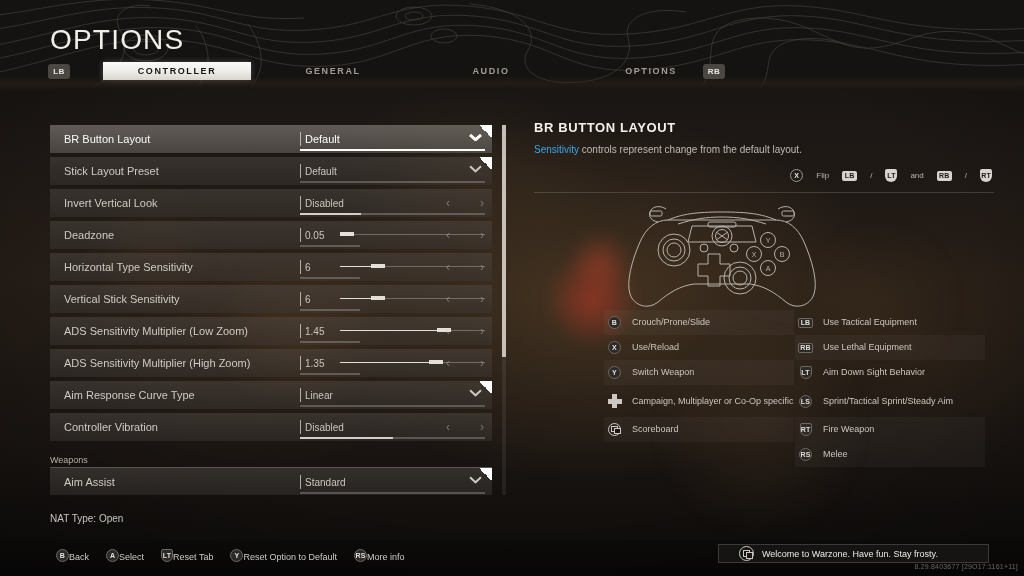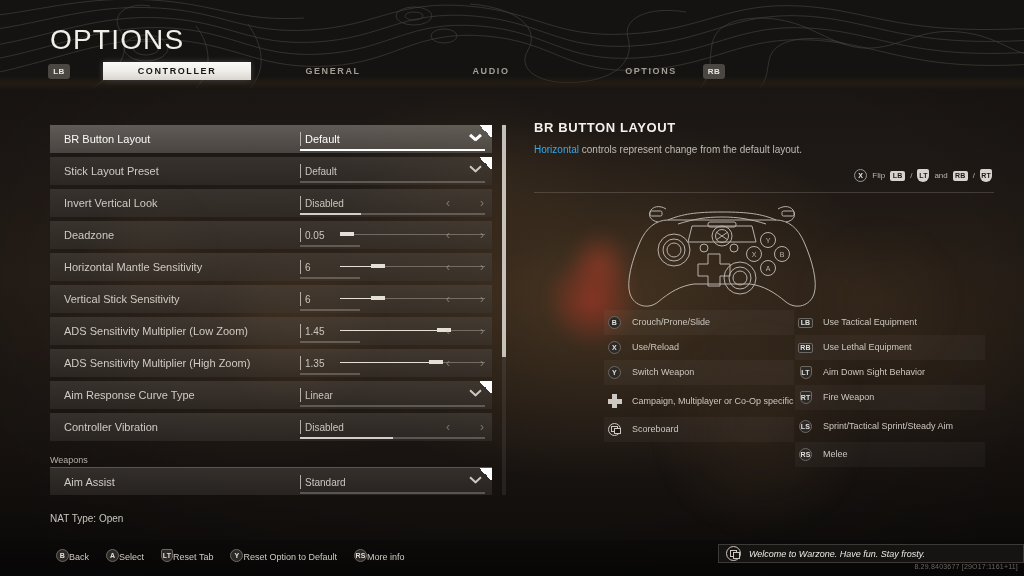--- a/index.html
+++ b/index.html
@@ -173,21 +173,21 @@
 
   
   #detail { position:absolute; left:534px; top:120px; width:460px; height:370px; }
   #detail-title {
     font-size:13px; font-weight:bold; letter-spacing:0.6px; color:#f4f1ec;
   }
   #detail-desc { margin-top:9px; font-size:10px; color:#bfbab3; }
   #detail-desc .hl { color:#39a8e8; }
   #flip-hint {
     position:absolute; right:2px; top:49px;
-    display:flex; align-items:center; gap:5px;
+    display:flex; align-items:center; gap:13px;
     font-size:8px; color:#b9b4ad;
   }
   #detail-rule {
     position:absolute; left:0; top:72px; width:460px; height:1px;
     background:rgba(190,185,178,0.22);
   }
 
   
   .g {
     display:inline-flex; align-items:center; justify-content:center;
@@ -251,23 +251,23 @@
     position:absolute; left:0; bottom:0; width:1024px; height:36px;
     background:linear-gradient(180deg, rgba(10,9,8,0.55) 0%, rgba(7,6,6,0.92) 100%);
   }
   #footer-actions {
     position:absolute; left:56px; top:9px; display:flex; align-items:center; gap:17px;
   }
   .faction { display:flex; align-items:flex-end; font-size:9px; color:#cfcac3; }
 
   
   #toast {
-    position:absolute; left:718px; top:544px; width:306px; height:19px;
+    position:absolute; left:718px; top:544px; width:271px; height:19px;
     background:rgba(24,22,20,0.88); border:1px solid rgba(150,145,138,0.30);
-    display:flex; align-items:center; gap:8px; padding-left:7px;font-style:italic;
+    display:flex; align-items:center; gap:8px; padding-left:20px;
   }
   #toast-icon {
     width:15px; height:15px; border-radius:50%; border:1.5px solid #cdc8c1;
     position:relative; flex:0 0 auto;
   }
   #toast-icon::before {
     content:""; position:absolute; left:2.5px; top:3px; width:5px; height:4.5px;
     border:1px solid #cdc8c1;
   }
   #toast-icon::after {
@@ -362,21 +362,21 @@
                <div class="filled" style="width:1%"></div>
                <div class="knob" style="left:0.25px;"></div>
              </div>
              <div class="ubar" style="width:60px;"></div>
       <div class="arrows">
                <span class="lt">‹</span>
                <span class="gt">›</span>
              </div>
            </div>
     <div class="row ">
-             <div class="row-label">Horizontal Mantle Sensitivity</div>
+             <div class="row-label">Horizontal Type Sensitivity</div>
              <div class="val-tick"></div>
              <div class="row-value">6</div>
              <div class="slider" style="left:290px;width:145px;">
                <div class="filled" style="width:22%"></div>
                <div class="knob" style="left:30.700000000000003px;"></div>
              </div>
              <div class="ubar" style="width:60px;"></div>
       <div class="arrows">
                <span class="lt">‹</span>
                <span class="gt">›</span>
@@ -458,21 +458,21 @@
            <div class="chev-down"></div>
          </div>
   </div>
 <div id="scroll-track">
   <div id="scroll-thumb"></div>
 </div>
 
 <div id="detail">
   <div id="detail-title">BR BUTTON LAYOUT</div>
   <div id="detail-desc">
-    <span class="hl">Horizontal</span><span> controls represent change from the default layout.</span>
+    <span class="hl">Sensitivity</span><span> controls represent change from the default layout.</span>
   </div>
 
   <div id="flip-hint">
     <span class="g round" style="background:#1f1d1b;color:#e8e4de;border:1px solid #9b958d;">X</span>
     <span>Flip</span>
     <span class="g rect">LB</span>
     <span>/</span>
     <span class="g trig">LT</span>
     <span>and</span>
     <span class="g rect">RB</span>
@@ -564,31 +564,31 @@
             <span class="g rect dark">RB</span>
           </span>
               <span class="bind-txt">Use Lethal Equipment</span>
             </div>
         <div class="bind">
               <span class="icon">
             <span class="g trig dark">LT</span>
           </span>
               <span class="bind-txt">Aim Down Sight Behavior</span>
             </div>
+        <div class="bind tall">
+              <span class="icon">
+            <span class="g round dark">LS</span>
+          </span>
+              <span class="bind-txt">Sprint/Tactical Sprint/Steady Aim</span>
+            </div>
         <div class="bind shade">
               <span class="icon">
             <span class="g trig dark">RT</span>
           </span>
               <span class="bind-txt">Fire Weapon</span>
-            </div>
-        <div class="bind tall">
-              <span class="icon">
-            <span class="g round dark">LS</span>
-          </span>
-              <span class="bind-txt">Sprint/Tactical Sprint/Steady Aim</span>
             </div>
         <div class="bind shade">
               <span class="icon">
             <span class="g round dark">RS</span>
           </span>
               <span class="bind-txt">Melee</span>
             </div>
       </div>
   </div>
 </div>

